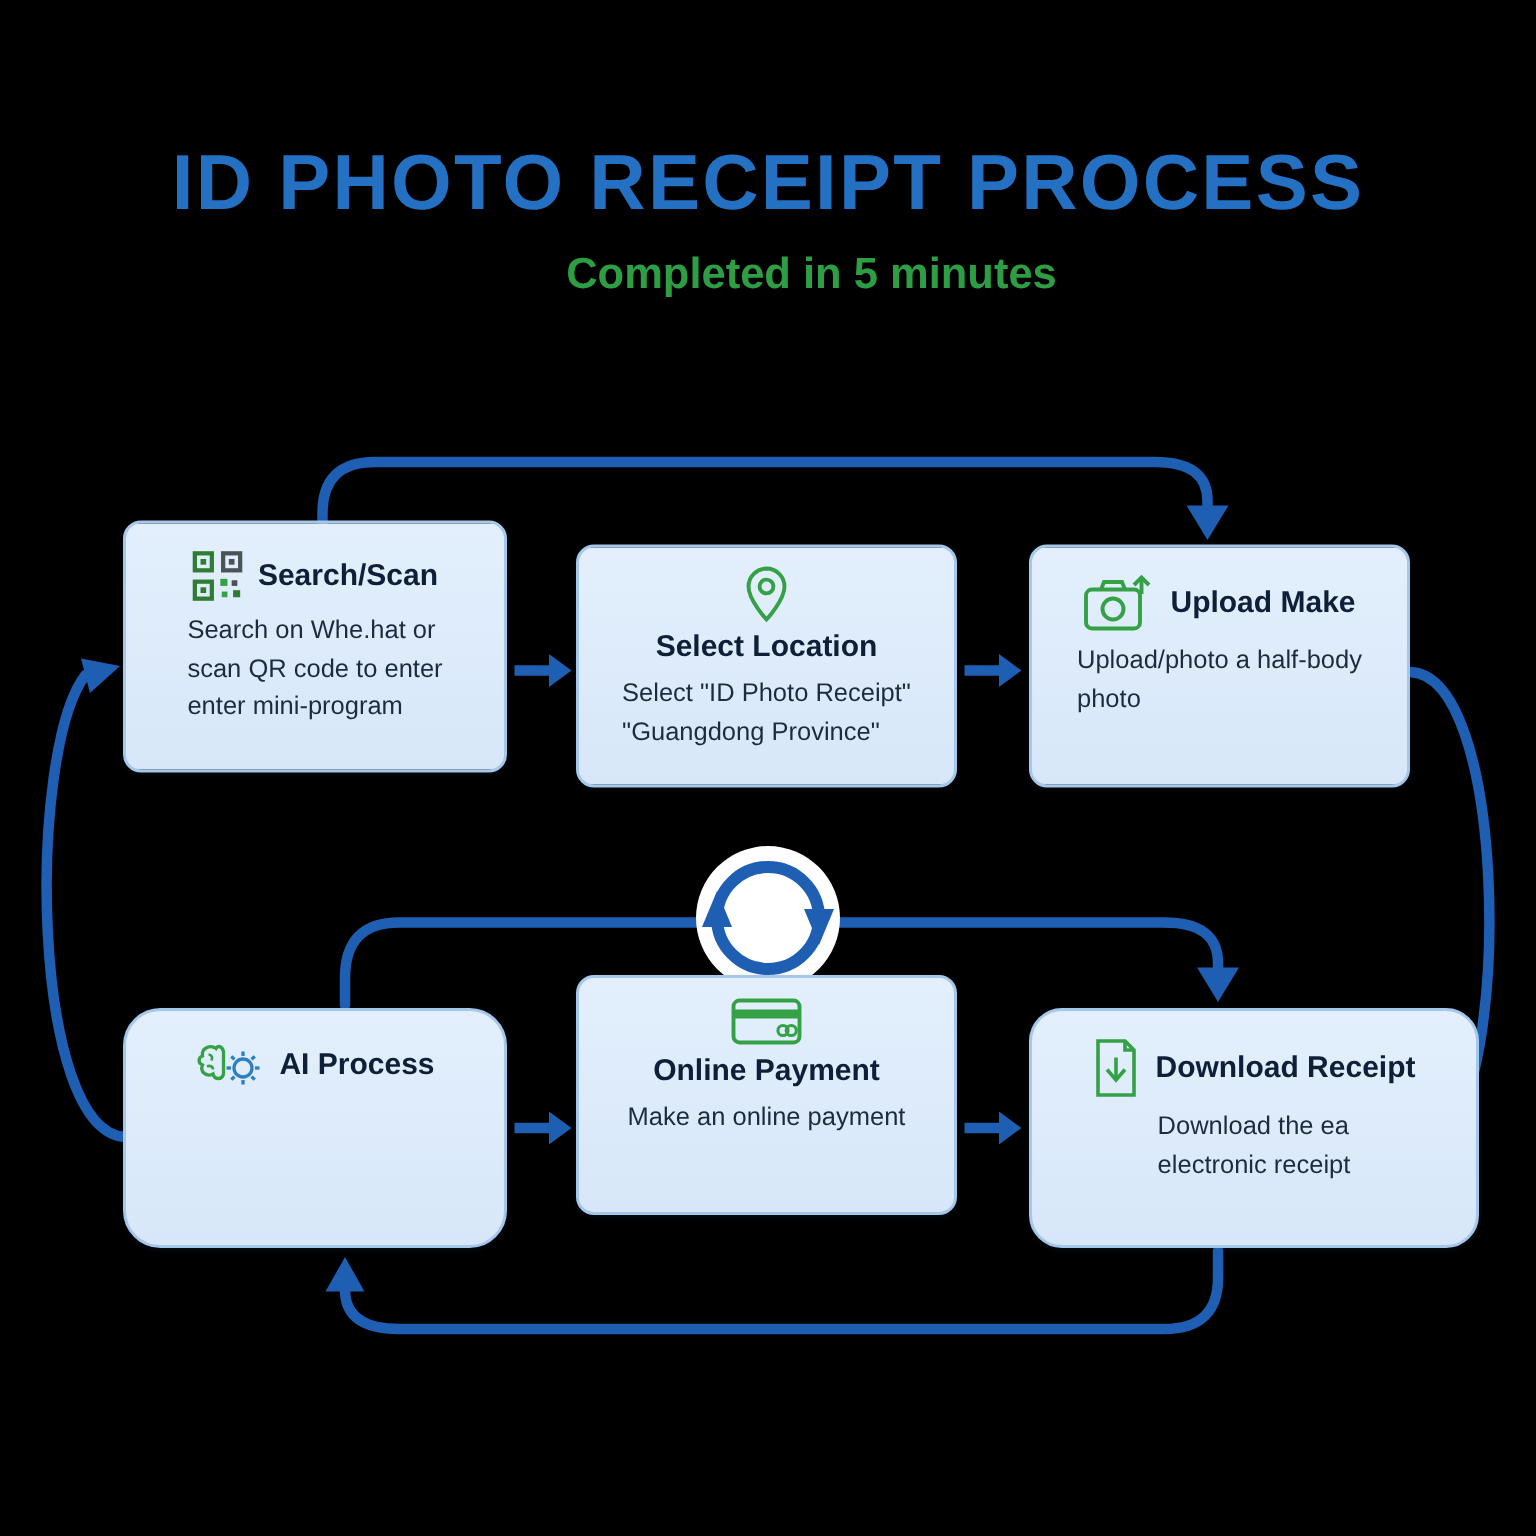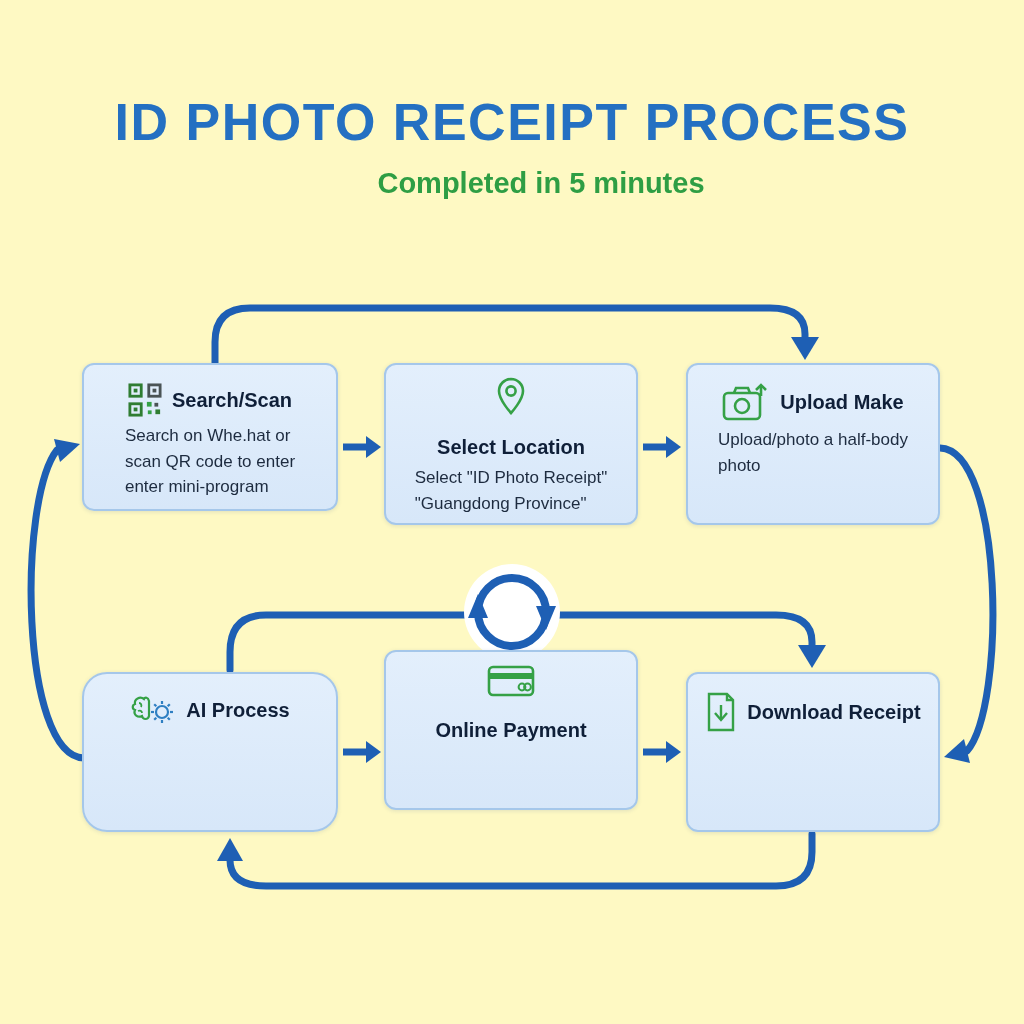--- a/index.html
+++ b/index.html
@@ -1,17 +1,17 @@
 <!DOCTYPE html>
 <html style="--color-title: #2470c2; --color-subtitle: #2e9e44; --color-arrow: #1e5fb4; --color-box_fill: #d7e7f9; --color-box_border: #a5c7ea; --color-icon_green: #35a146; --color-text: #1d2b3f;"><head>
 <meta charset="utf-8">
 <style>
   * { margin:0; padding:0; box-sizing:border-box; }
   html,body { background:#ffffff; font-family:"Liberation Sans", sans-serif; }
-  .canvas { position:relative; width:1024px; height:1024px; background:#fef9c3; margin:0 auto; overflow:hidden; }
+  .canvas { position:relative; width:1024px; height:1024px; background:#000000; margin:0 auto; overflow:hidden; }
 
   .title {
     position:absolute; top:92px; left:0; width:100%; text-align:center;
     font-size:52px; font-weight:700; letter-spacing:1.5px;
     color:var(--color-title,#2470c2);
   }
   .subtitle {
     position:absolute; top:167px; left:0; width:100%; text-align:center;
     font-size:29px; font-weight:700; color:var(--color-subtitle,#2e9e44);margin-left:29px;
   }
@@ -23,29 +23,29 @@
   .mask { fill:#ffffff; stroke:none; }
 
   .step {
     position:absolute;
     background:linear-gradient(180deg,#e3effc 0%, var(--color-box_fill,#d7e7f9) 100%);
     border:2px solid var(--color-box_border,#a5c7ea);
     border-radius:12px;
     display:flex; flex-direction:column; align-items:center;
     box-shadow:0 1px 4px rgba(40,80,140,.14);
   }
-  .pos1 { left:82px;  top:363px; width:256px; height:148px; }
+  .pos1 { left:82px;  top:347px; width:256px; height:168px; }
   .pos2 { left:384px; top:363px; width:254px; height:162px; }
   .pos3 { left:686px; top:363px; width:254px; height:162px; }
   .pos4 { left:82px;  top:672px; width:256px; height:160px;border-radius:25px; }
   .pos5 { left:384px; top:650px; width:254px; height:160px; }
-  .pos6 { left:686px; top:672px; width:254px; height:160px; }
+  .pos6 { left:686px; top:672px; width:300px; height:160px;border-radius:22px; }
 
   .hdr { display:flex; align-items:center; gap:10px; margin-top:18px; }
-  .step.col .hdr { flex-direction:column; gap:21px; margin-top:12px; }
+  .step.col .hdr { flex-direction:column; gap:5px; margin-top:12px; }
   .step-title { font-size:20px; font-weight:700; color:#0f1f38; }
   .step-desc {
     margin-top:6px; padding:0 8px; font-size:17px; line-height:1.5;
     color:var(--color-text,#1d2b3f); text-align:left; white-space:pre-line;
   }
   .icon { display:block; }
 </style>
 </head>
 <body>
 
@@ -162,27 +162,30 @@
   <div class="step col pos5">
     <div class="hdr">
       <svg class="icon" width="48" height="34" viewBox="0 0 48 34">
         <rect x="2" y="3" width="44" height="28" rx="4" fill="none" stroke="#35a146" stroke-width="2.6"></rect>
         <rect x="3" y="9" width="42" height="6" fill="#35a146"></rect>
         <circle cx="35" cy="23" r="3.4" fill="none" stroke="#35a146" stroke-width="2"></circle>
         <circle cx="40.5" cy="23" r="3.4" fill="none" stroke="#35a146" stroke-width="2"></circle>
       </svg>
       <span class="step-title">Online Payment</span>
     </div>
+    <div class="step-desc">Make an online payment</div>
   </div>
 
   <div class="step pos6">
     <div class="hdr">
       <svg class="icon" width="32" height="40" viewBox="0 0 32 40">
         <path d="M4 2 L22 2 L28 8 L28 38 L4 38 Z" fill="none" stroke="#35a146" stroke-width="2.4"></path>
         <path d="M22 2 L22 8 L28 8" fill="none" stroke="#35a146" stroke-width="2.4"></path>
         <line x1="16" y1="13" x2="16" y2="27" stroke="#35a146" stroke-width="2.4"></line>
         <polyline points="10,21 16,28 22,21" fill="none" stroke="#35a146" stroke-width="2.4"></polyline>
       </svg>
       <span class="step-title">Download Receipt</span>
     </div>
+    <div class="step-desc">Download the ea
+electronic receipt</div>
   </div>
 
 </div>
 
 </body></html>

